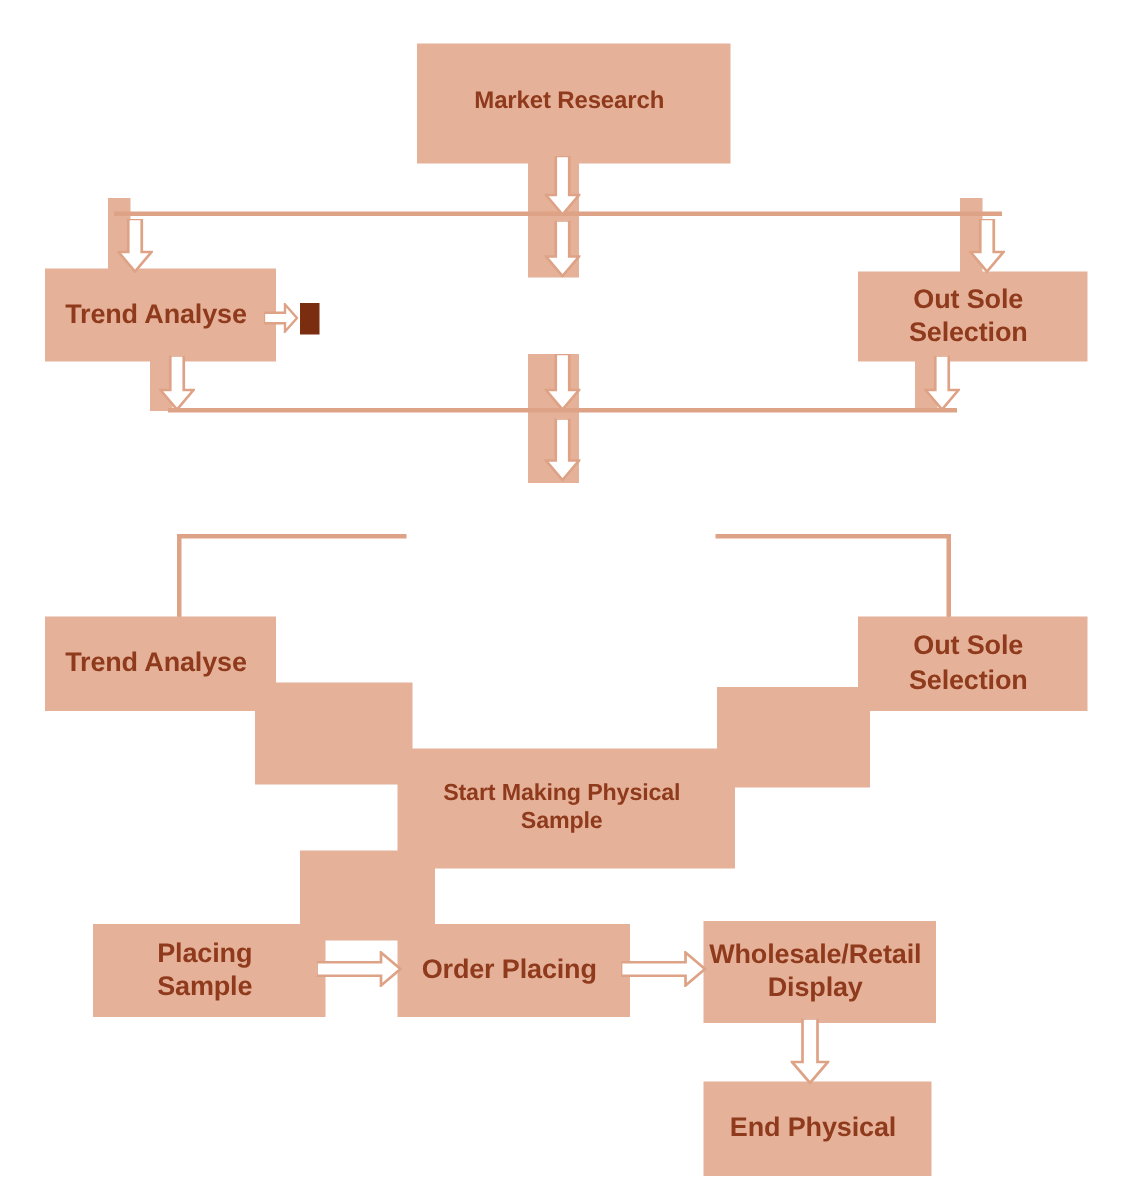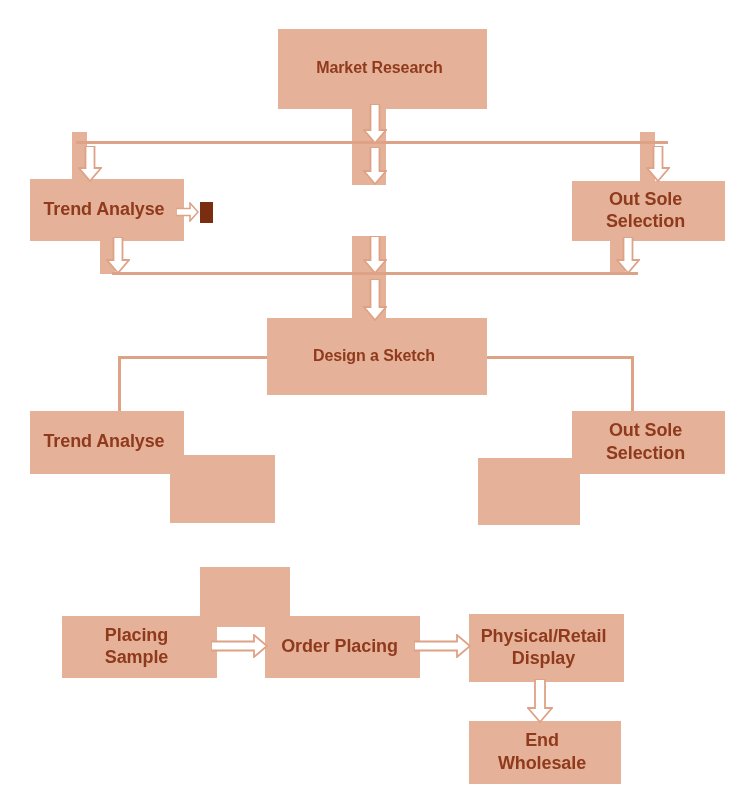--- a/index.html
+++ b/index.html
@@ -128,21 +128,21 @@
   </svg>
   <svg class="arr" id="a-whole-end" width="26" height="44" viewBox="0 0 26 44">
     <polygon points="8,0 18,0 18,29 25,29 13,43 1,29 8,29" fill="#ffffff" stroke="#DEA286" stroke-width="1.8"></polygon>
   </svg>
 
   <div id="marker"></div>
 
   <div class="node big" id="n-market">Market Research</div>
   <div class="node small" id="n-trend1">Trend Analyse</div>
   <div class="node small" id="n-outsole1">Out Sole Selection</div>
-  <div class="node big" id="n-design">Design a Sketch</div>
   <div class="node small" id="n-trend2">Trend Analyse</div>
   <div class="node small" id="n-outsole2">Out Sole Selection</div>
+  <div class="node mid" id="n-start">Start Making Physical Sample</div>
   <div class="node small" id="n-display">Placing Sample</div>
   <div class="node small" id="n-order">Order Placing</div>
-  <div class="node small" id="n-wholesale">Physical/Retail Display</div>
-  <div class="node small" id="n-end">End Wholesale</div>
+  <div class="node small" id="n-wholesale">Wholesale/Retail Display</div>
+  <div class="node small" id="n-end">End Physical</div>
 
 </div>
 
 </body></html>

